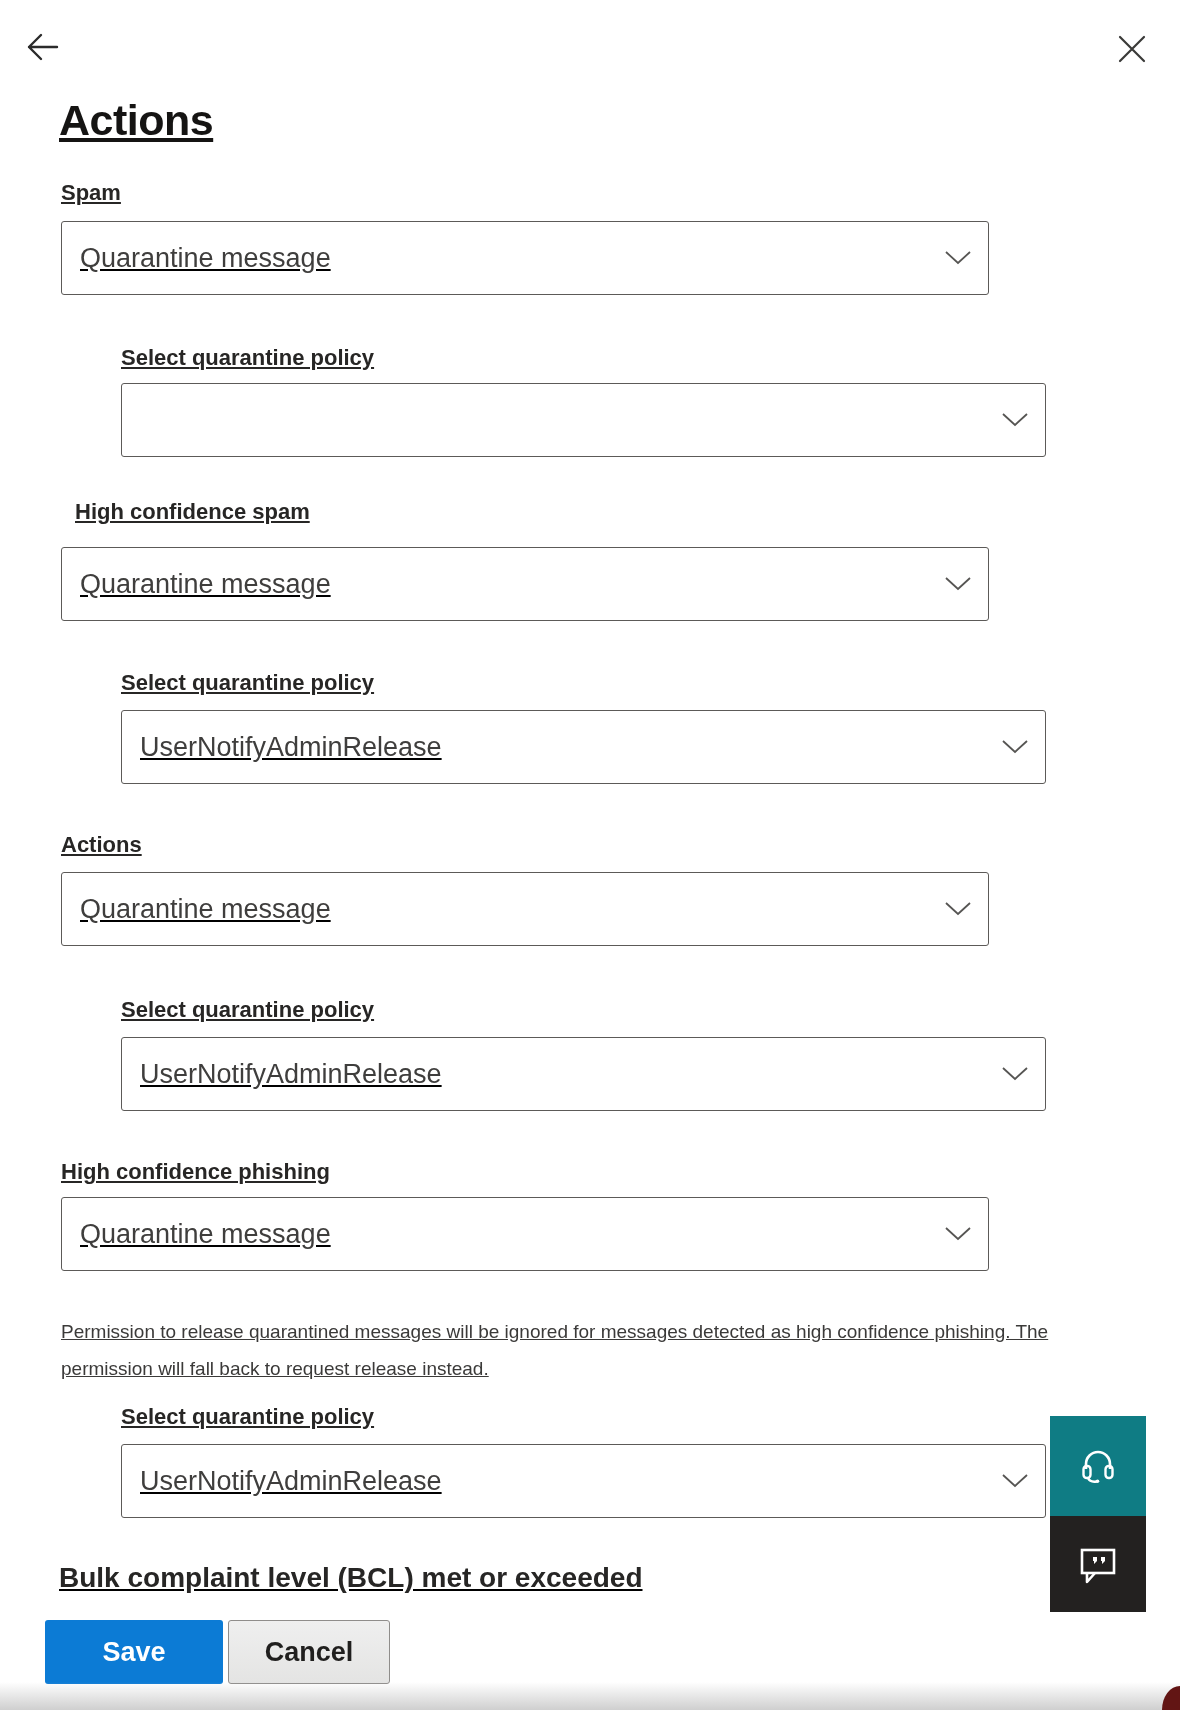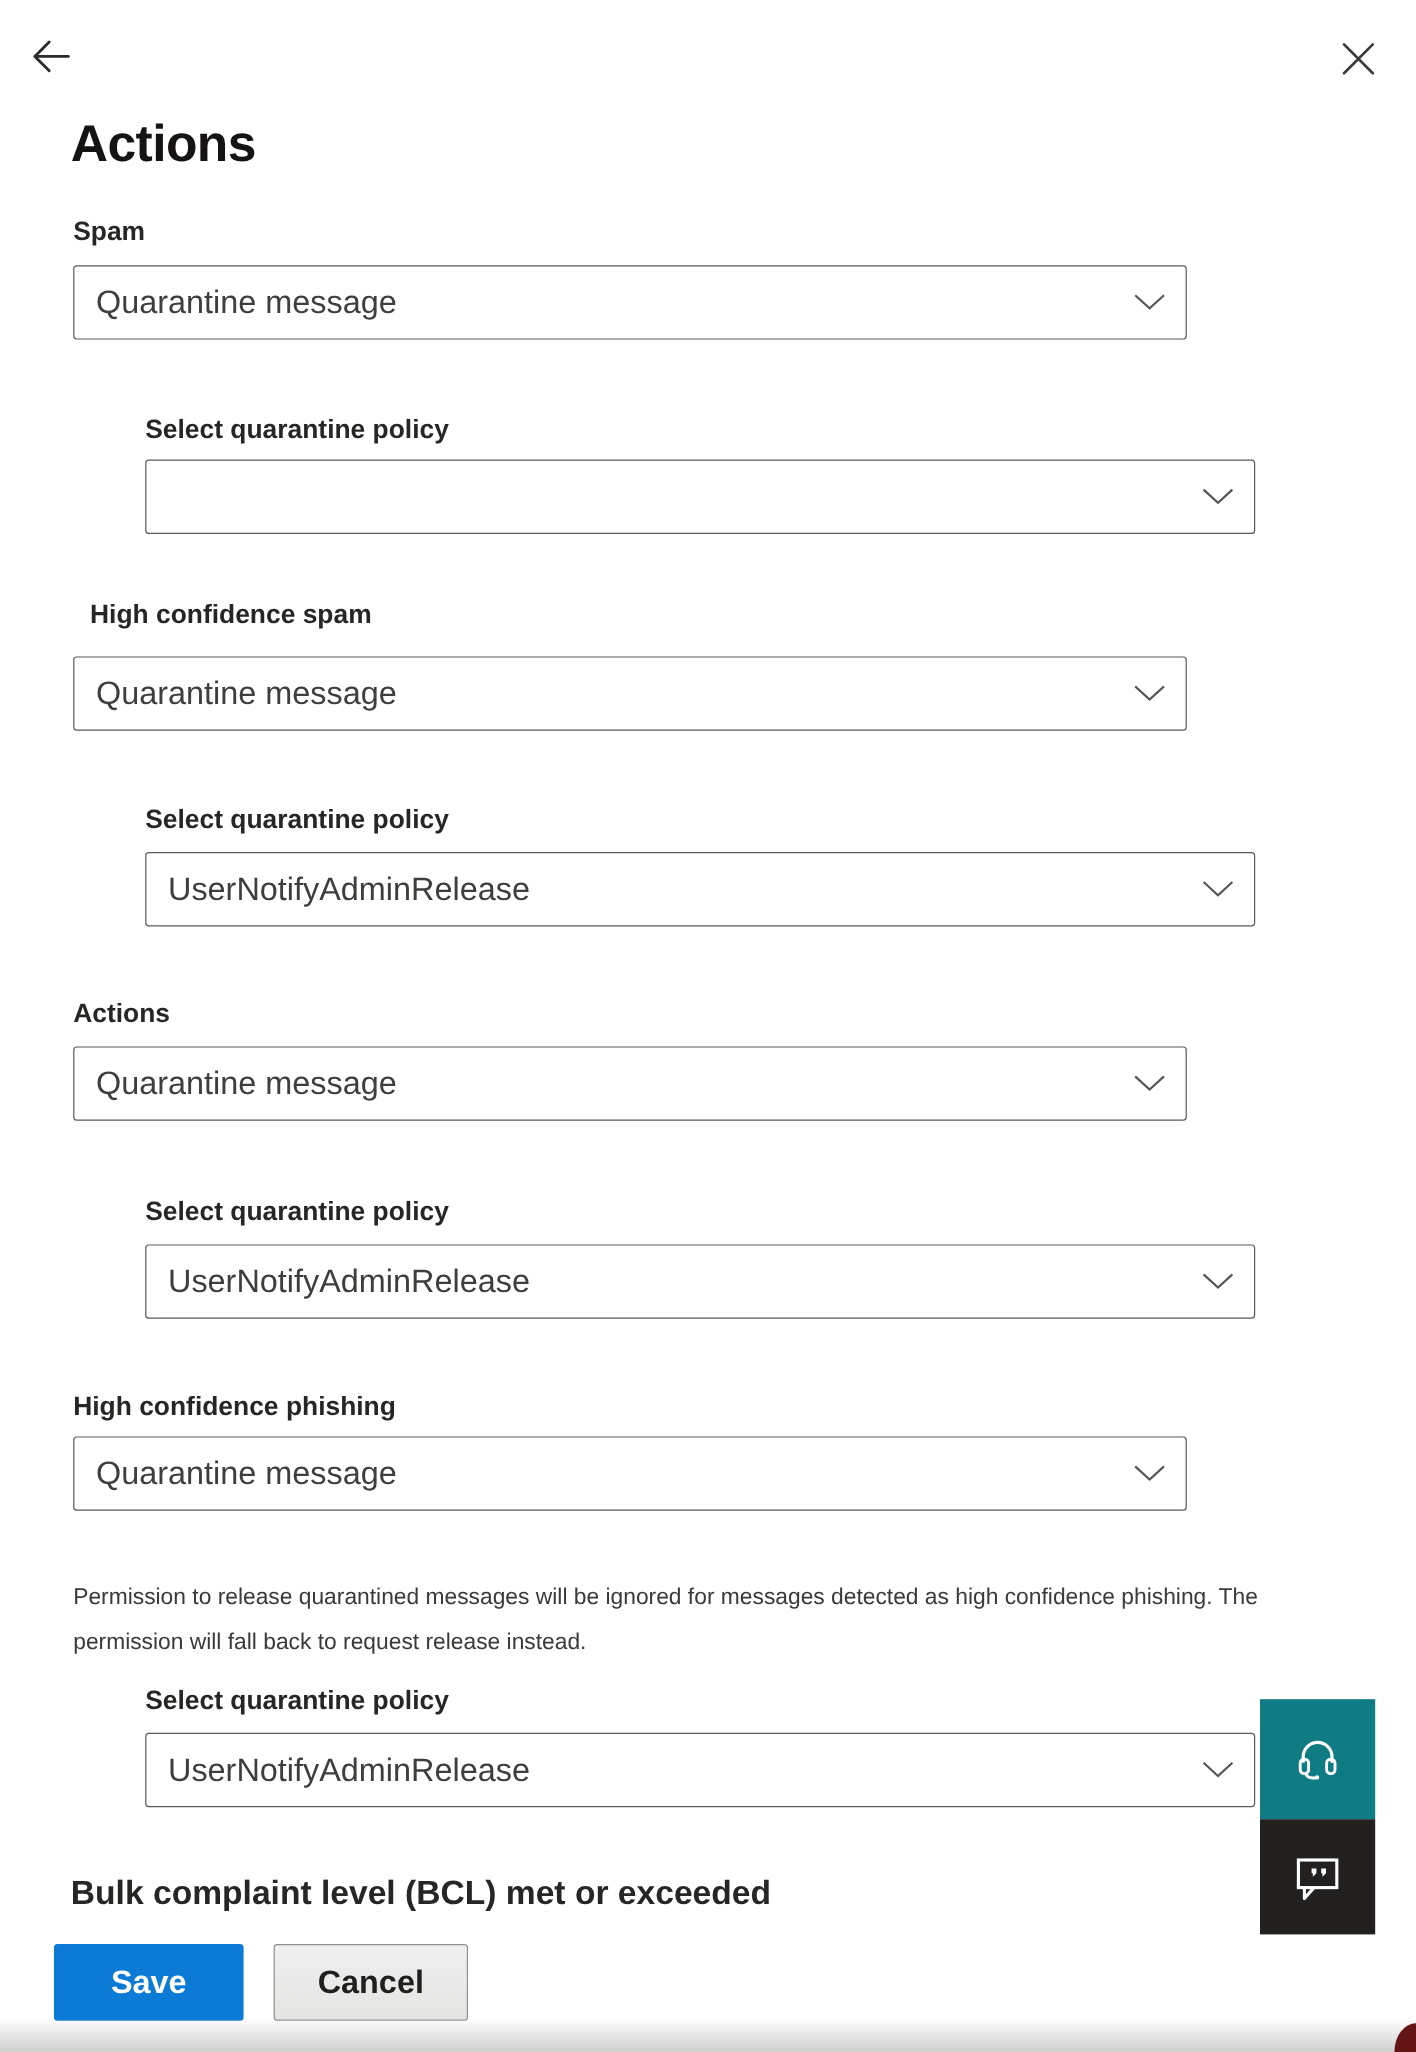--- a/index.html
+++ b/index.html
@@ -1,34 +1,34 @@
 <!DOCTYPE html>
 <html><head>
 <meta charset="utf-8">
 <style>
   html,body{margin:0;padding:0;}
   body{
     width:1180px;height:1710px;position:relative;background:#ffffff;
     font-family:"Liberation Sans", sans-serif;overflow:hidden;
     -webkit-font-smoothing:antialiased;
   }
-  .abs{position:absolute;}
+  .abs{position:absolute;text-decoration:underline;}
   
   .icon-btn{background:none;border:none;padding:0;cursor:pointer;position:absolute;}
   
   .page-title{
     left:59px;top:96px;font-size:43px;font-weight:700;color:#151413;letter-spacing:-0.5px;
   }
   
   .field-label{
     font-size:22px;font-weight:600;color:#272625;line-height:33px;white-space:nowrap;
   }
   
   .combo{
-    height:62px;background:#ffffff;border:1.6px solid var(--input-border,#5c5a58);
+    height:74px;background:#ffffff;border:1.6px solid var(--input-border,#5c5a58);
     border-radius:3px;box-sizing:border-box;display:flex;align-items:center;
     padding:0 52px 0 18px;cursor:pointer;
   }
   .combo-value{
     font-size:27px;color:var(--text-secondary,#3f3e3d);white-space:nowrap;overflow:hidden;
   }
   .combo .chev{position:absolute;right:17px;top:50%;margin-top:-7px;}
   .note{
     left:61px;top:1303px;width:1070px;font-size:19px;line-height:37px;color:#3b3a39;margin-top:10px;
   }
@@ -36,21 +36,21 @@
     left:59px;top:1561px;width:760px;height:33px;overflow:hidden;
   }
   .clipped-heading-wrap .field-label{font-size:28px;}
   
   .btn{
     position:absolute;top:1620px;height:64px;border-radius:3px;font-size:27px;font-weight:600;
     font-family:"Liberation Sans", sans-serif;cursor:pointer;box-sizing:border-box;
     display:flex;align-items:center;justify-content:center;
   }
   .btn-primary{
-    left:45px;width:158px;background:var(--accent-blue,#0c7bd5);border:none;color:#ffffff;
+    left:45px;width:178px;background:var(--accent-blue,#0c7bd5);border:none;color:#ffffff;
   }
   .btn-default{
     left:228px;width:162px;background:linear-gradient(#efefef,#e4e4e3);
     border:1.6px solid #8f8d8b;color:#201f1e;
   }
   
   .widget{
     position:absolute;left:1050px;width:96px;border:none;cursor:pointer;
     display:flex;align-items:center;justify-content:center;padding:0;
   }

